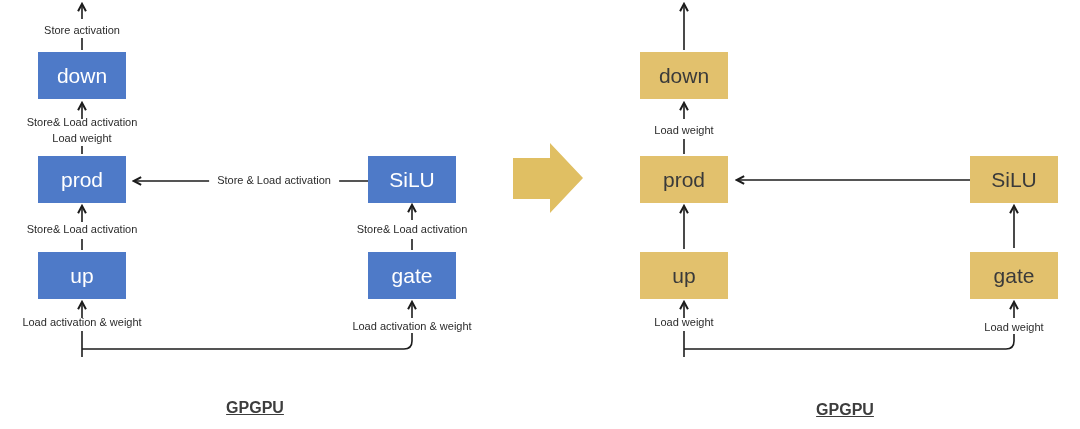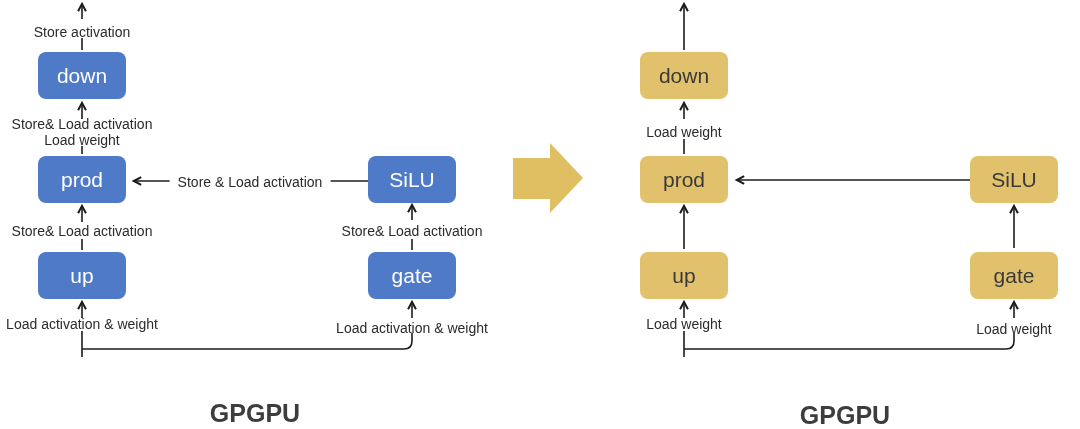--- a/index.html
+++ b/index.html
@@ -5,34 +5,34 @@
   html,body{margin:0;padding:0;background:#ffffff;}
   .canvas{
     position:relative;width:1080px;height:429px;background:#ffffff;overflow:hidden;
     font-family:"Liberation Sans","DejaVu Sans",sans-serif;
   }
   .layer{position:absolute;left:0;top:0;width:1080px;height:429px;}
   .ln{stroke:var(--line,#1c1c1c);stroke-width:1.6;fill:none;}
   #ah path{stroke:var(--line,#1c1c1c);fill:none;stroke-width:1.8;}
   .bigarrow{fill:var(--transform_arrow,#e0bf63);}
   .box{
-    position:absolute;width:88px;height:47px;border-radius:8px;
+    position:absolute;width:88px;height:47px;border-radius:0;
     display:flex;align-items:center;justify-content:center;
     font-size:21px;line-height:1;
   }
   .box.blue{background:var(--gpgpu_box,#4e7ac8);color:var(--gpgpu_box_text,#ffffff);}
   .box.gold{background:var(--srda_box,#e2c16d);color:var(--srda_box_text,#3a3a3a);}
   .lbl{
     position:absolute;transform:translateX(-50%);
-    font-size:14px;color:var(--label_text,#2b2b2b);white-space:nowrap;line-height:1.25;
+    font-size:11px;color:var(--label_text,#2b2b2b);white-space:nowrap;line-height:1.25;
   }
-  .lbl.on-line{background:#ffffff;padding:0 8px;}
+  .lbl.on-line{background:#ffffff;padding:0 8px;margin-left:24px;}
   .title{
     position:absolute;transform:translateX(-50%);
-    font-size:25px;font-weight:700;color:var(--title_text,#3d3d3d);white-space:nowrap;
+    font-size:16px;font-weight:700;color:var(--title_text,#3d3d3d);white-space:nowrap;text-decoration:underline;
   }
 </style>
 </head>
 <body>
 
 <div class="canvas">
 
   <svg class="layer" width="1080" height="429" viewBox="0 0 1080 429">
     <defs>
       <marker id="ah" viewBox="0 0 10 10" refX="7" refY="5" markerWidth="7" markerHeight="7" orient="auto">

